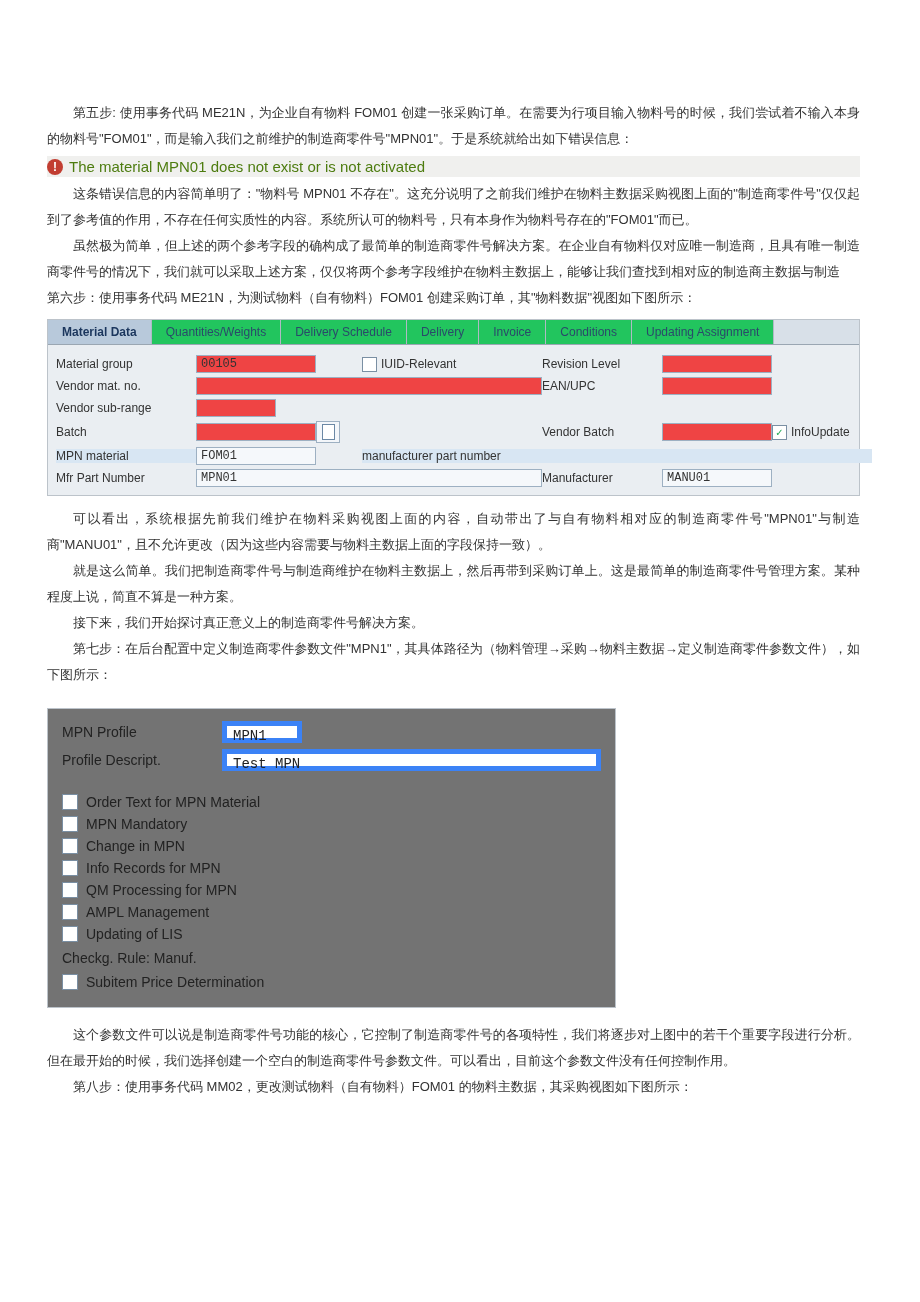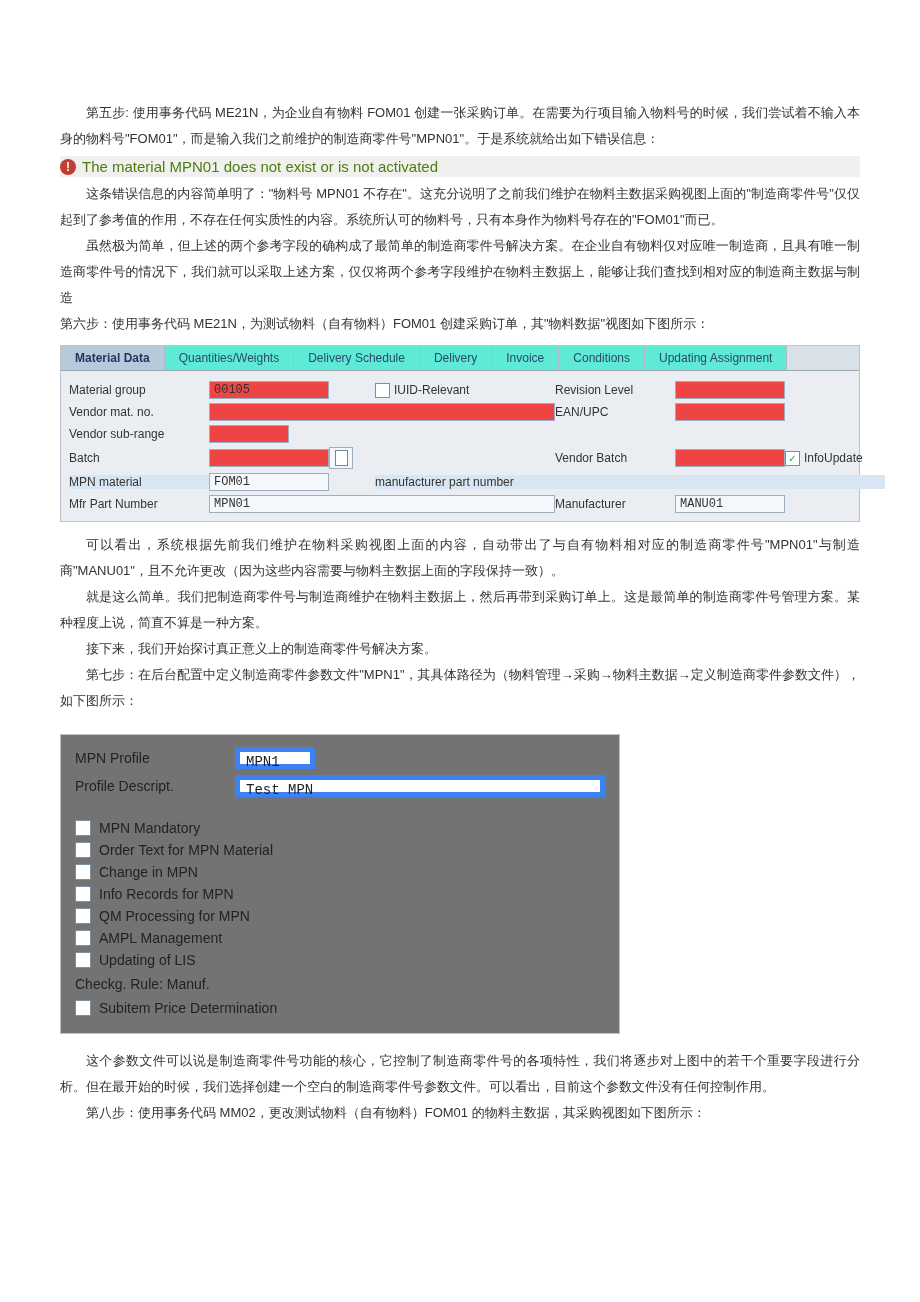--- a/index.html
+++ b/index.html
@@ -4,21 +4,21 @@
 <style>
   body {
     margin: 0;
     background: #ffffff;
     font-family: "Microsoft YaHei", "SimSun", sans-serif;
     font-size: 13px;
     color: #333;
     width: 920px;
   }
   .page {
-    padding: 100px 60px 50px 60px;
+    padding: 100px 60px 50px 47px;
     box-sizing: border-box;
   }
   .body-text {
     line-height: 2.0;
     text-align: justify;
     margin: 0;
   }
   .indent { text-indent: 2em; display:block; }
   .error-bar {
     display: flex;
@@ -45,21 +45,21 @@
   }
   .tabstrip {
     display: flex;
     align-items: flex-start;
     border-bottom: 1px solid #9aa6b2;
     background: #d8e0e8;
   }
   .tab {
     padding: 5px 14px;
     border-right: 1px solid #b0bac4;
-    background: #5eead4;
+    background: #22c55e;
     color: #2a4a6a;
     white-space: nowrap;
     cursor: default;
   }
   .tab.active {
     background: #b8c9db;
     font-weight: bold;
     color: #1b365d;
   }
   .form-grid {
@@ -196,25 +196,25 @@
       <span class="lab">MPN Profile</span>
       <span class="mfld short">MPN1</span>
     </div>
     <div class="mpn-row">
       <span class="lab">Profile Descript.</span>
       <span class="mfld long">Test MPN</span>
     </div>
     <div class="opts">
       <div class="optrow">
           <span class="box"></span>
+          <span>Order Text for MPN Material</span>
+        </div>
+      <div class="optrow">
+          <span class="box"></span>
           <span>MPN Mandatory</span>
-        </div>
-      <div class="optrow">
-          <span class="box"></span>
-          <span>Order Text for MPN Material</span>
         </div>
       <div class="optrow">
           <span class="box"></span>
           <span>Change in MPN</span>
         </div>
       <div class="optrow">
           <span class="box"></span>
           <span>Info Records for MPN</span>
         </div>
       <div class="optrow">

